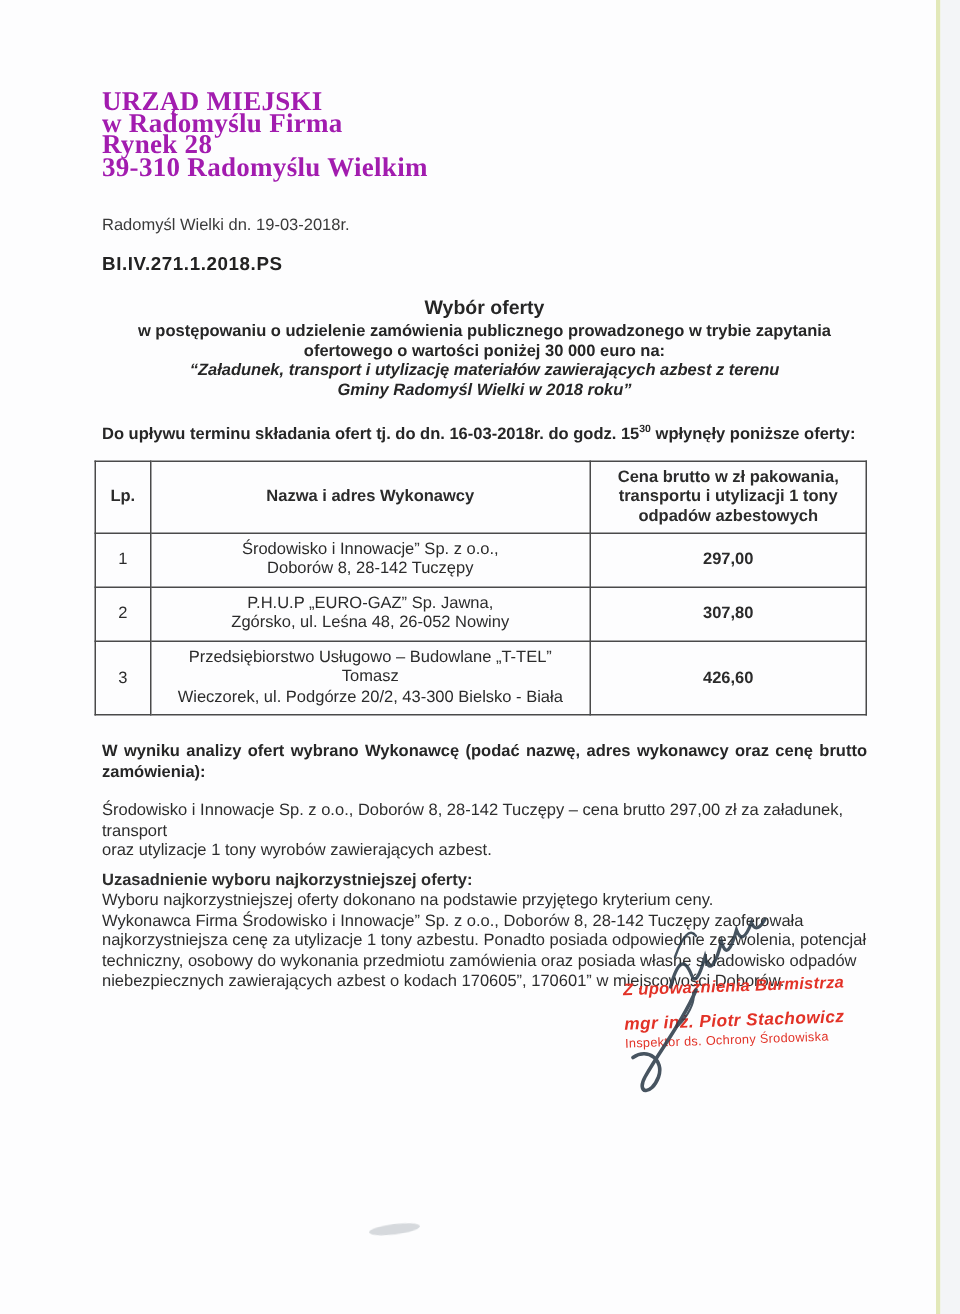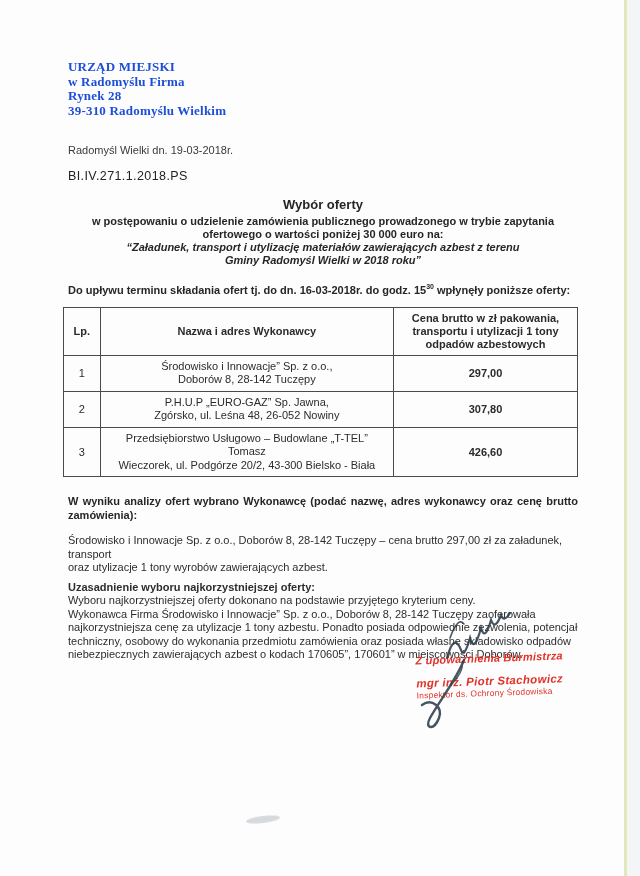--- a/index.html
+++ b/index.html
@@ -10,23 +10,23 @@
     color:#2d2d2d;
     overflow:hidden;
     position:relative;
   }
   .page{position:absolute;inset:0;background:#fdfdfe;}
   
   .edge-band{position:absolute;top:0;left:624px;width:3px;height:876px;background:#dde4ad;opacity:.85;}
   .edge-strip{position:absolute;top:0;left:627px;width:13px;height:876px;background:#f3f5f7;}
   .content{position:absolute;left:68px;top:0;width:510px;}
 
-  .sender{margin-top:60px;font-family:"Liberation Serif", serif;font-weight:bold;font-size:13px;line-height:14.5px;color:#1d4ed8;letter-spacing:.2px;}
+  .sender{margin-top:60px;font-family:"Liberation Serif", serif;font-weight:bold;font-size:18px;line-height:14.5px;color:#a21caf;letter-spacing:.2px;}
   .date-row{margin-top:26px;margin-right:-20px;font-size:11px;color:#3a3a3a;}
-  .ref{margin-top:13px;font-weight:normal;font-size:12.5px;letter-spacing:.4px;color:#222;}
+  .ref{margin-top:13px;font-weight:bold;font-size:12.5px;letter-spacing:.4px;color:#222;}
 
   .title{margin-top:14px;text-align:center;font-weight:bold;font-size:13px;color:#262626;}
   .subtitle{text-align:center;font-weight:bold;font-size:11px;line-height:13px;margin-top:3px;color:#262626;}
   .subject{text-align:center;font-weight:bold;font-style:italic;font-size:11px;line-height:13px;color:#262626;}
 
   .deadline{margin-top:16px;font-weight:bold;font-size:11px;color:#262626;}
   .deadline sup{font-size:7px;}
 
   table.offers{margin-top:11px;border-collapse:collapse;width:515px;margin-left:-5px;font-size:11px;color:#2b2b2b;}
   table.offers td,table.offers th{border:1.4px solid #4a4a4a;padding:4px 5px;text-align:center;}

